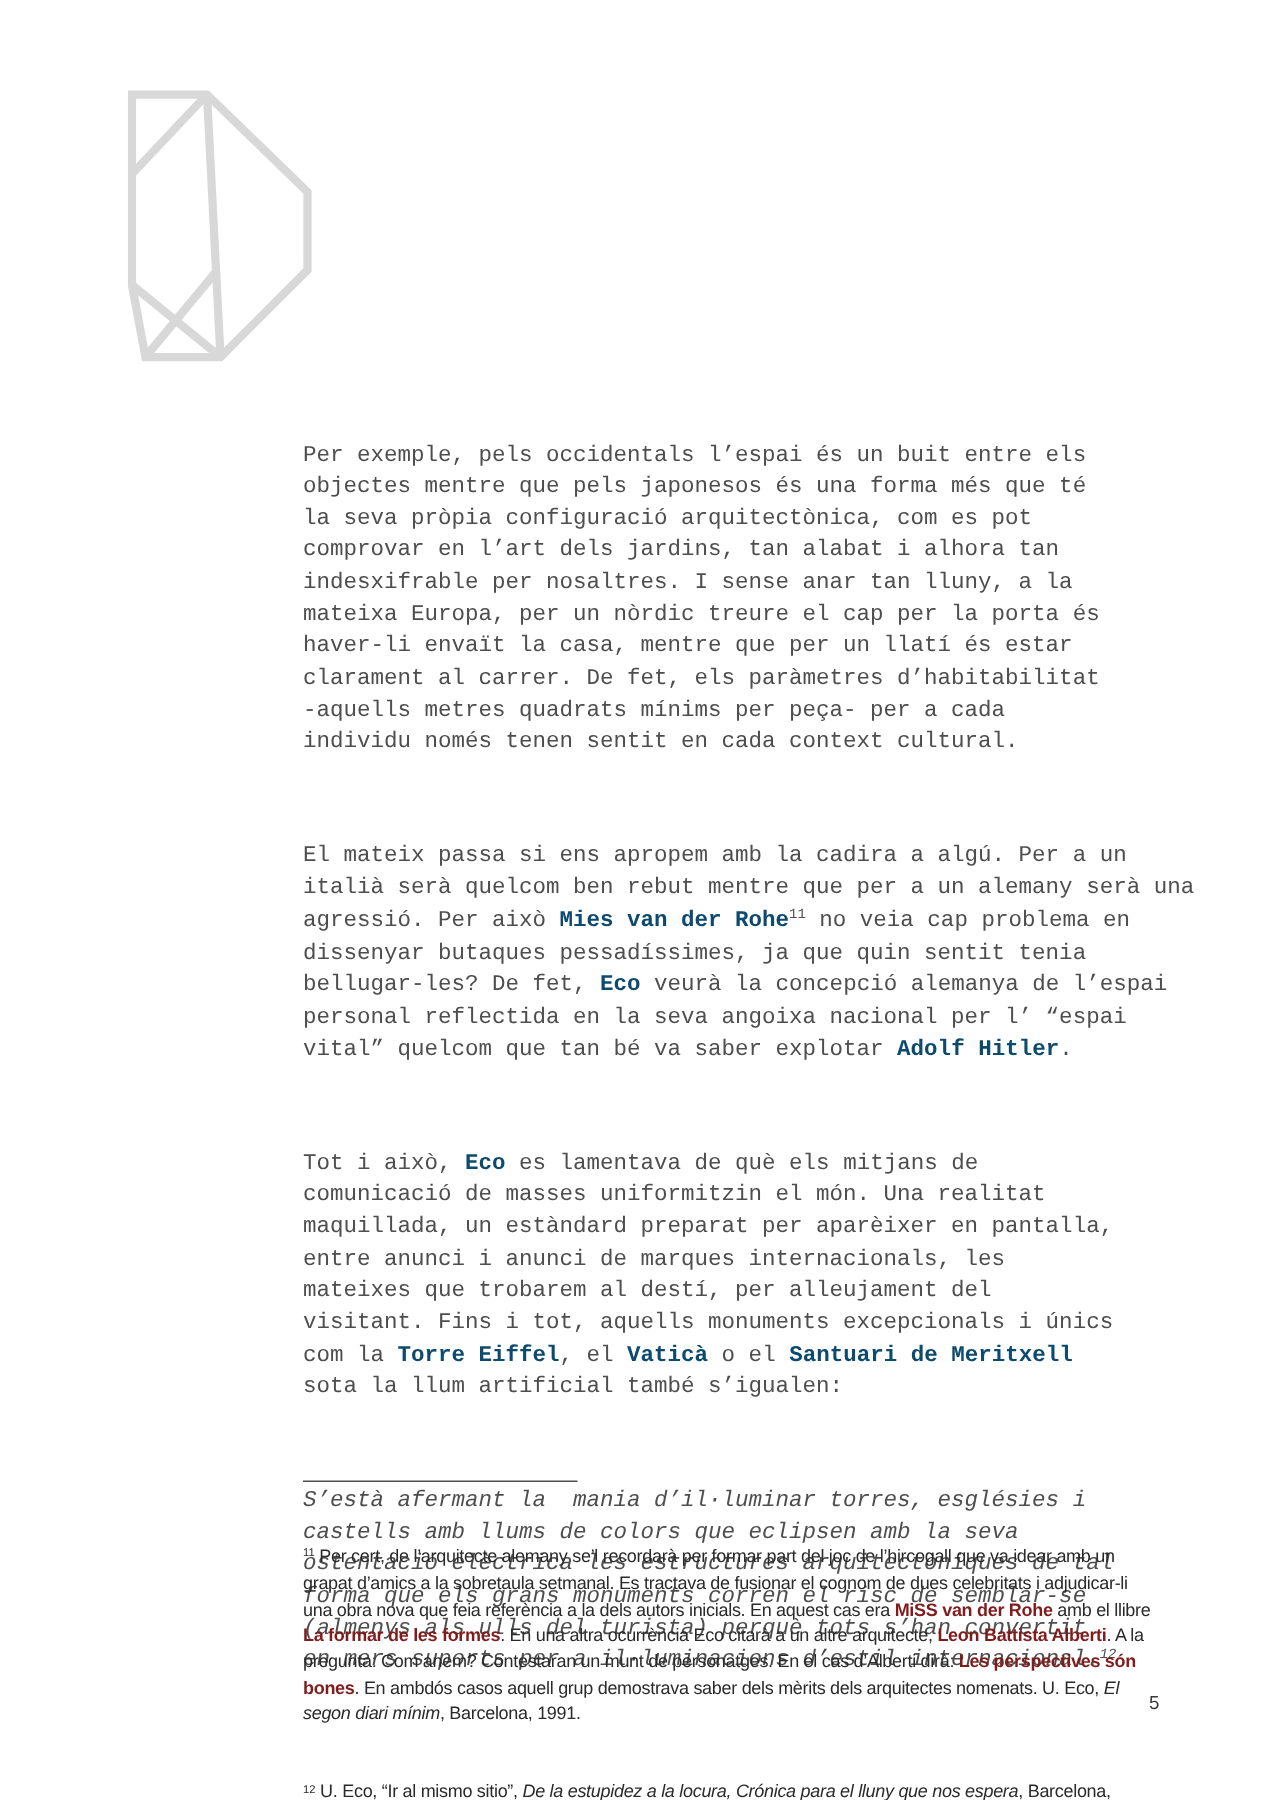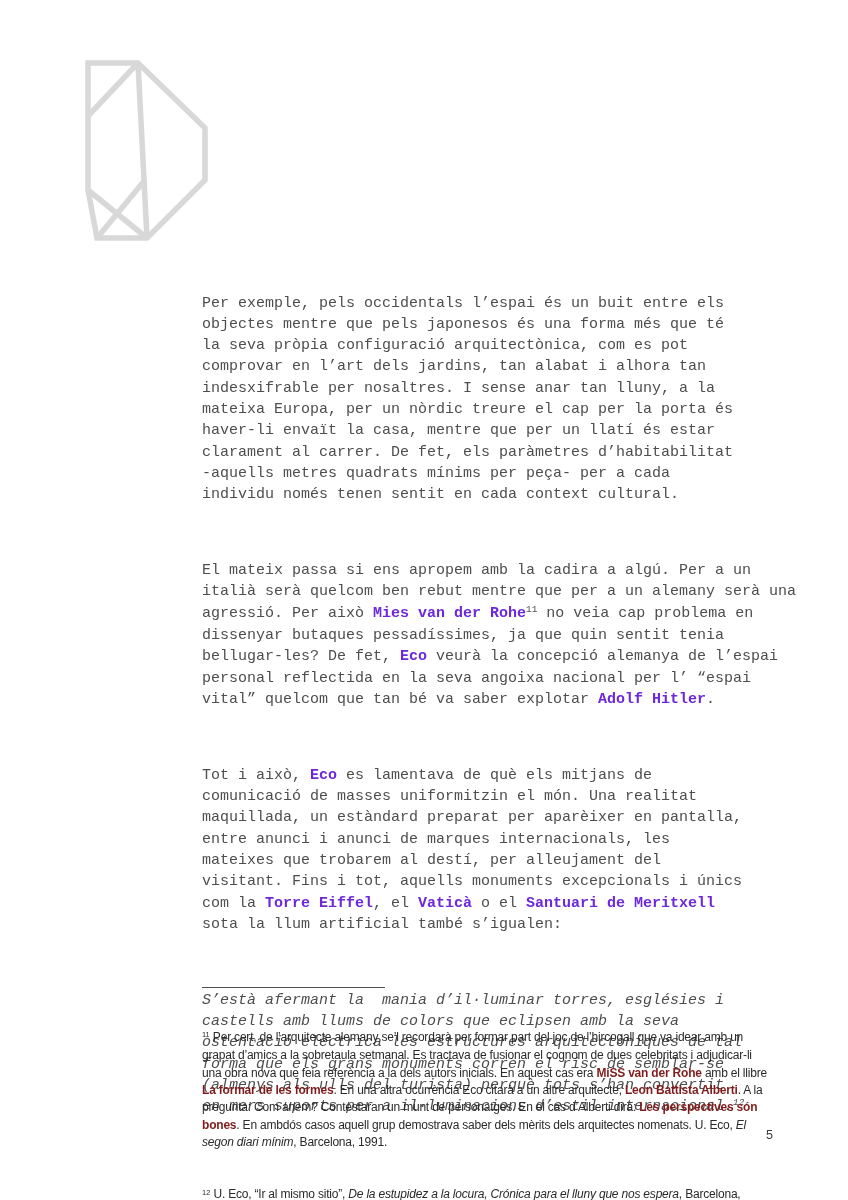--- a/index.html
+++ b/index.html
@@ -14,21 +14,21 @@
     position:absolute;left:85px;top:53px;
   }
   .bodytext{
     position:absolute;left:202px;top:250px;
     font-family:Liberation Mono, monospace;
     font-size:15px;line-height:21.3px;
     color:#4e4e4e;
     white-space:pre;
   }
   .para{margin:0 0 12px 0;}
-  .para .b{font-weight:bold;color:#6d28d9;}
+  .para .b{font-weight:bold;color:#0c4a6e;}
   .quote{font-style:italic;}
   .sup{
     font-size:0.62em;
     position:relative;top:-0.52em;
     letter-spacing:0;
   }
   .fnsep{
     position:absolute;left:202px;top:987px;
     width:183px;height:0;
     border-top:1.4px solid #4f4f4f;

